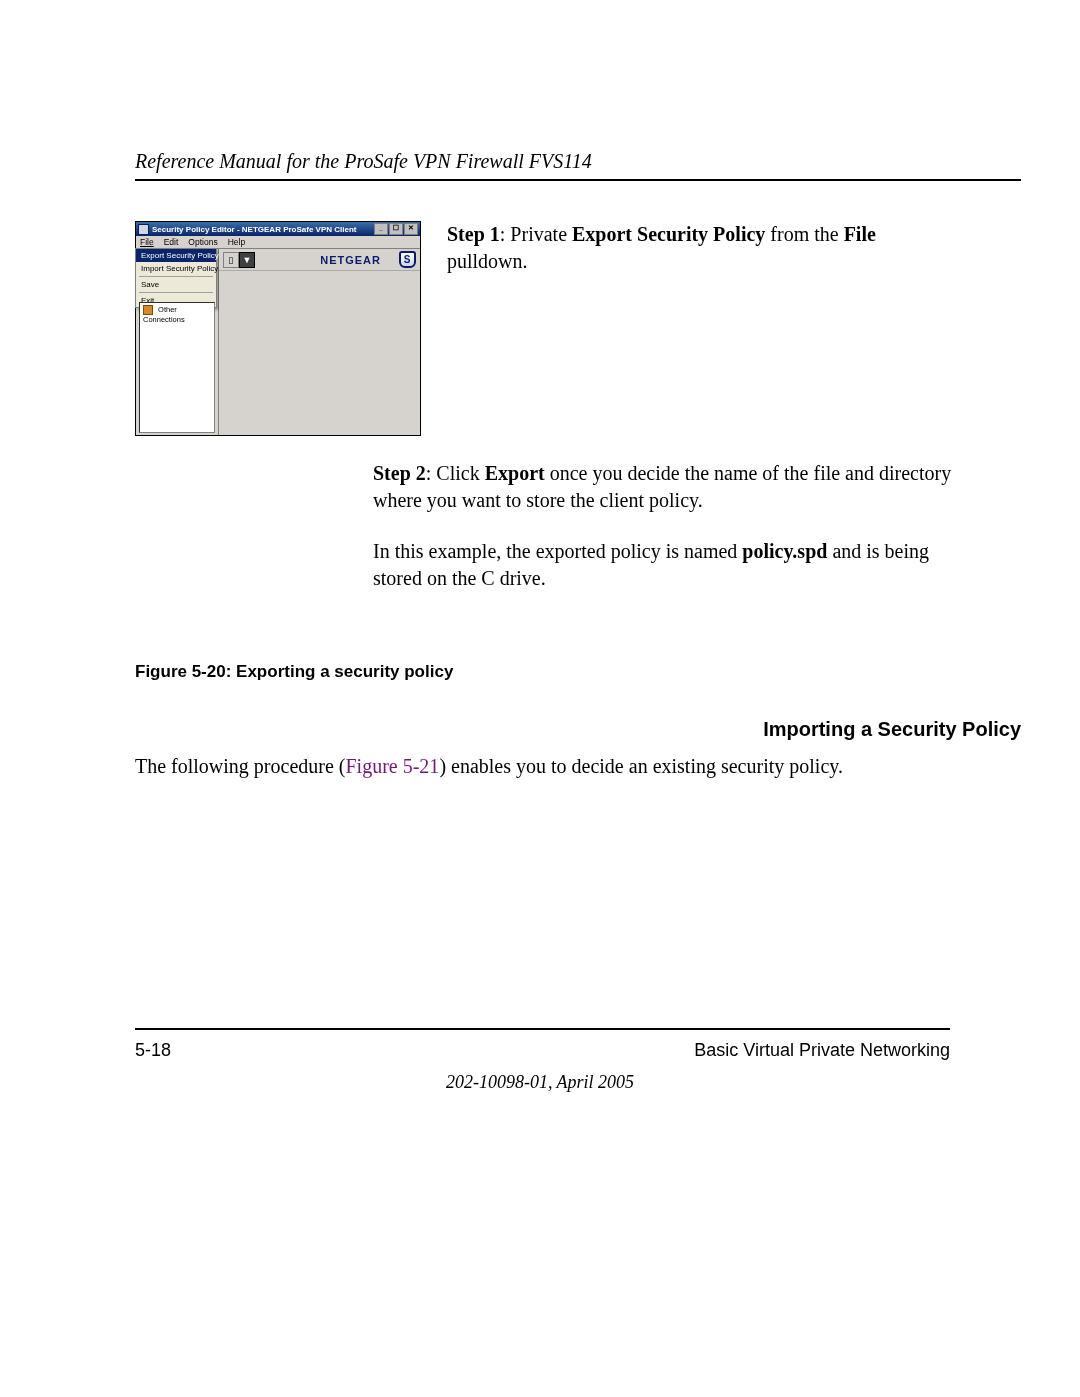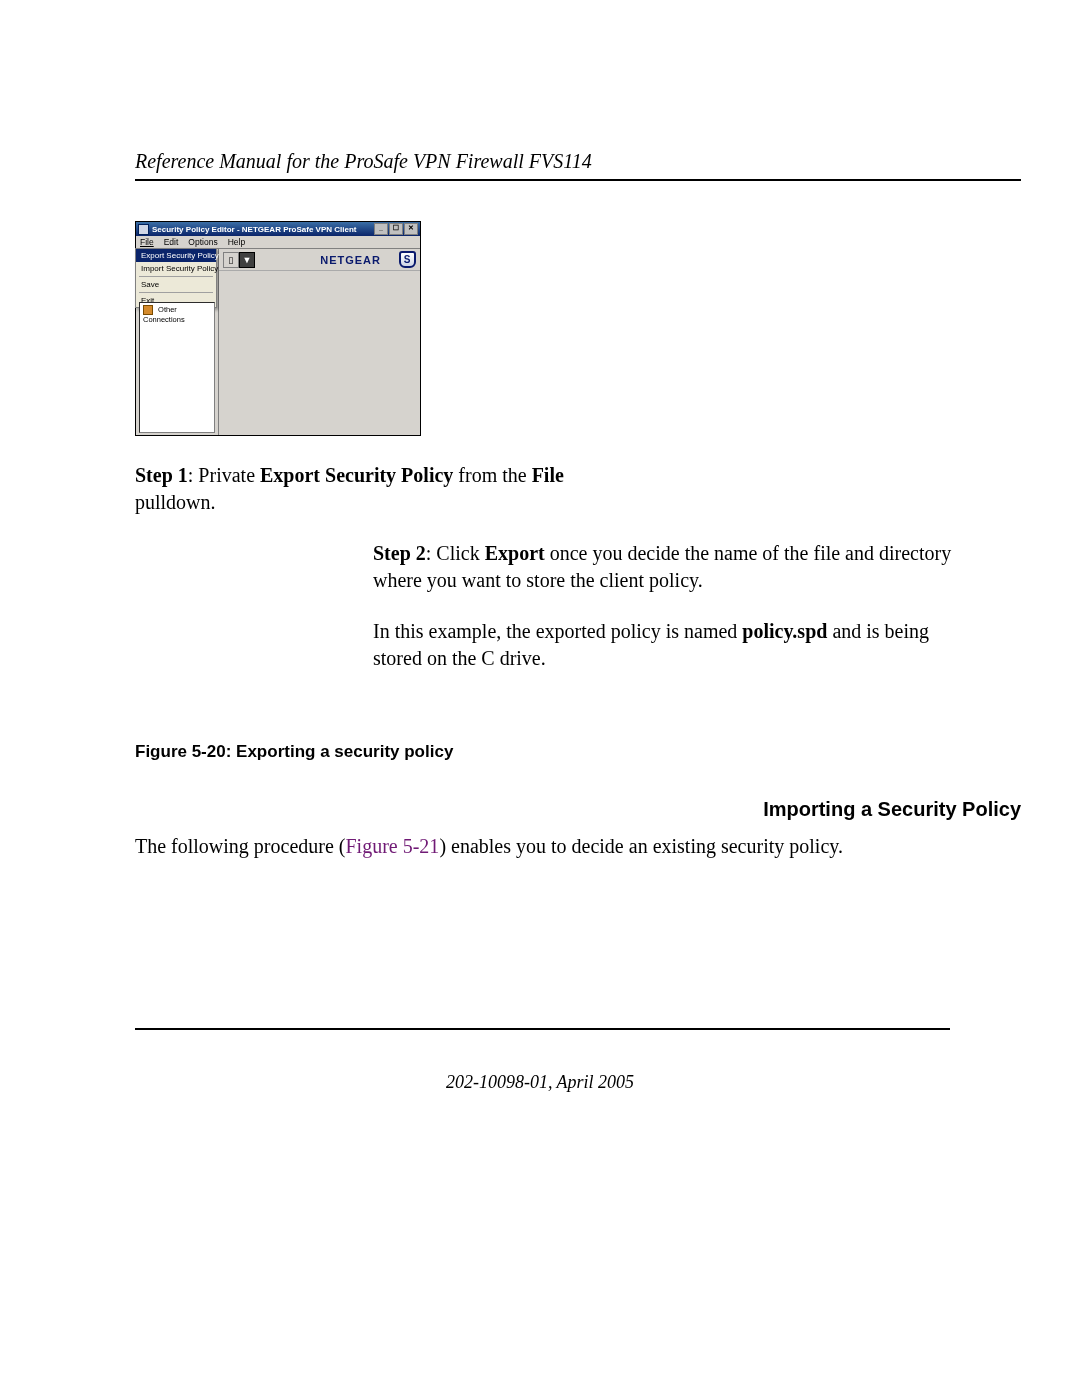--- a/index.html
+++ b/index.html
@@ -26,21 +26,20 @@
   .hr {
     border: none;
     border-top: 2px solid #000;
     margin: 0 0 40px 0;
   }
 
   .figure-and-step1 {
     display: flex;
     gap: 26px;
     align-items: flex-start;
-    flex-direction: column;
   }
 
   
   .app-window {
     width: 284px;
     border: 1px solid #000;
     font-family: Tahoma, Arial, sans-serif;
     font-size: 9px;
     box-shadow: none;
   }
@@ -292,15 +291,19 @@
 
   <div class="figure-caption">Figure 5-20:  Exporting a security policy</div>
 
   <div class="section-heading">Importing a Security Policy</div>
 
   <div class="following-proc">
     <span>The following procedure (</span><a href="#" class="figlink">Figure 5-21</a><span>) enables you to decide an existing security policy.</span>
   </div>
 
   <div class="footer-rule"></div>
+  <div class="footer-row">
+    <span>5-18</span>
+    <span>Basic Virtual Private Networking</span>
+  </div>
   <div class="footer-center">202-10098-01, April 2005</div>
 
 </div>
 
 </body></html>

